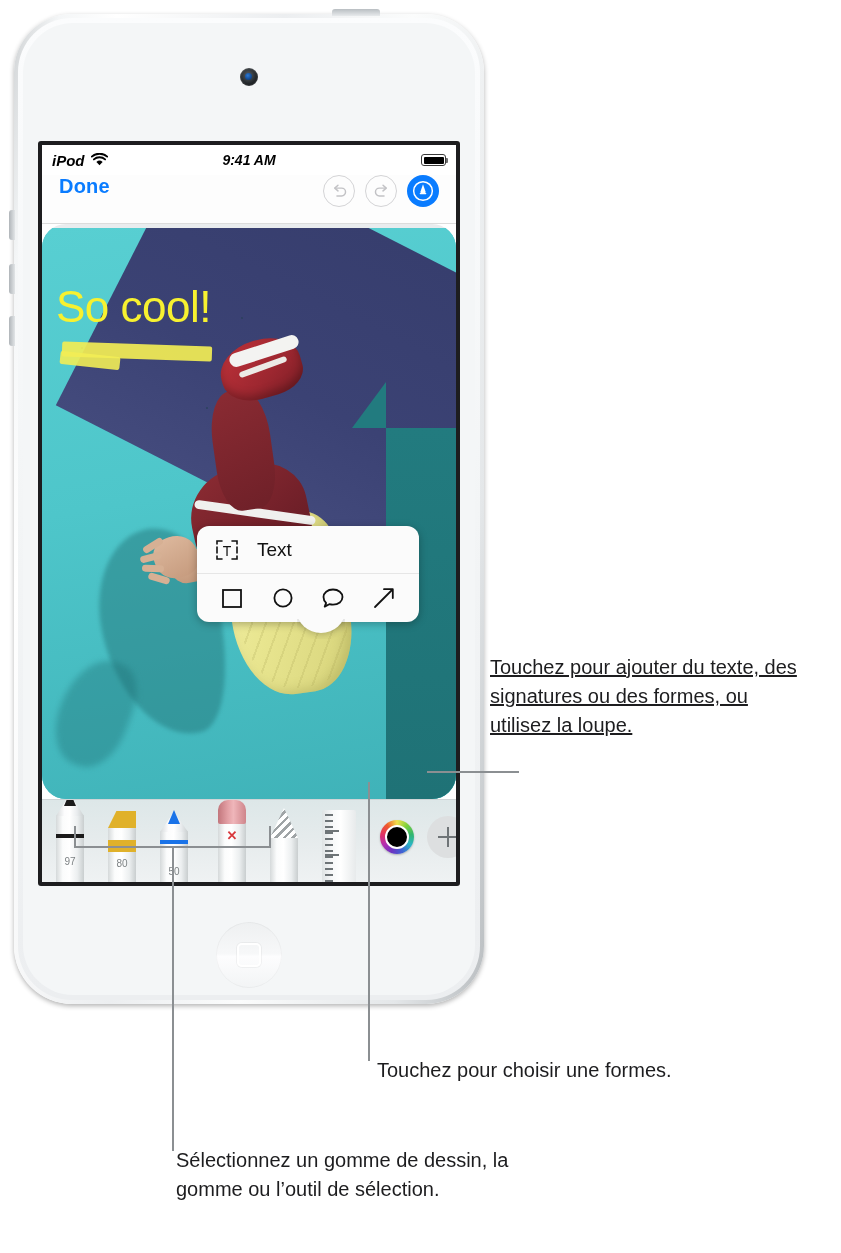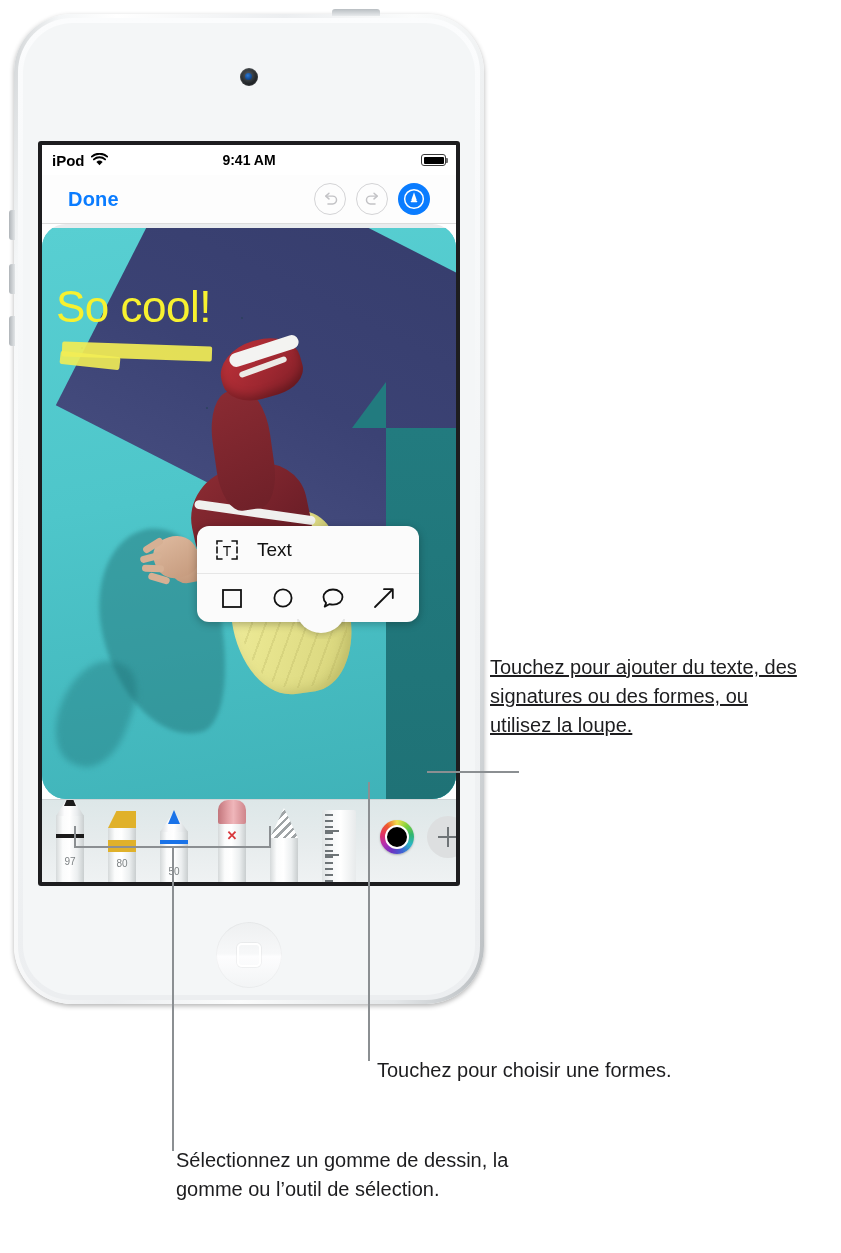--- a/index.html
+++ b/index.html
@@ -128,20 +128,21 @@
     height: 30px;
     flex: 0 0 30px;
     display: flex;
     align-items: center;
     padding: 0 10px;
     font-size: 15px;
     font-weight: bold;
     color: #000;
     background: #fff;
     position: relative;
+    font-style: italic;
   }
   .status-left { display: flex; align-items: center; gap: 6px; }
   .status-time {
     position: absolute;
     left: 0; right: 0;
     text-align: center;
     font-size: 14px;
     font-weight: bold;
   }
   .status-right { margin-left: auto; display: flex; align-items: center; }
@@ -166,22 +167,22 @@
     width: 2px; height: 5px;
     background: #6e6e6e;
     border-radius: 0 1px 1px 0;
   }
 
   
   .nav-bar {
     height: 48px;
     flex: 0 0 48px;
     display: flex;
-    align-items: center;
-    padding: 0 26px;
+    align-items: flex-start;
+    padding: 0 17px;
     background: #fdfdfd;
     border-bottom: 1px solid #dcdcdc;
     position: relative;
   }
   .done-btn {
     color: #0a7cff;
     font-size: 20px;
     font-weight: bold;
     letter-spacing: .2px;
   }

